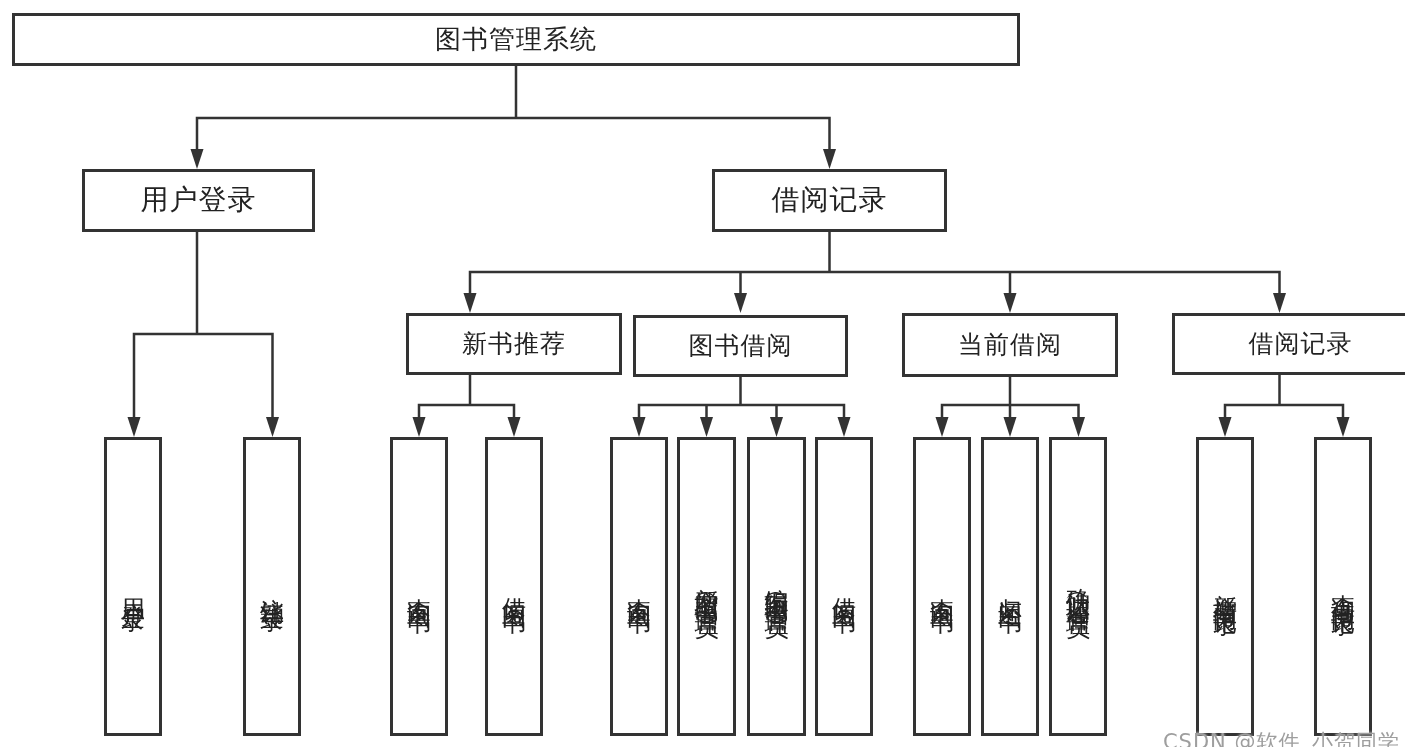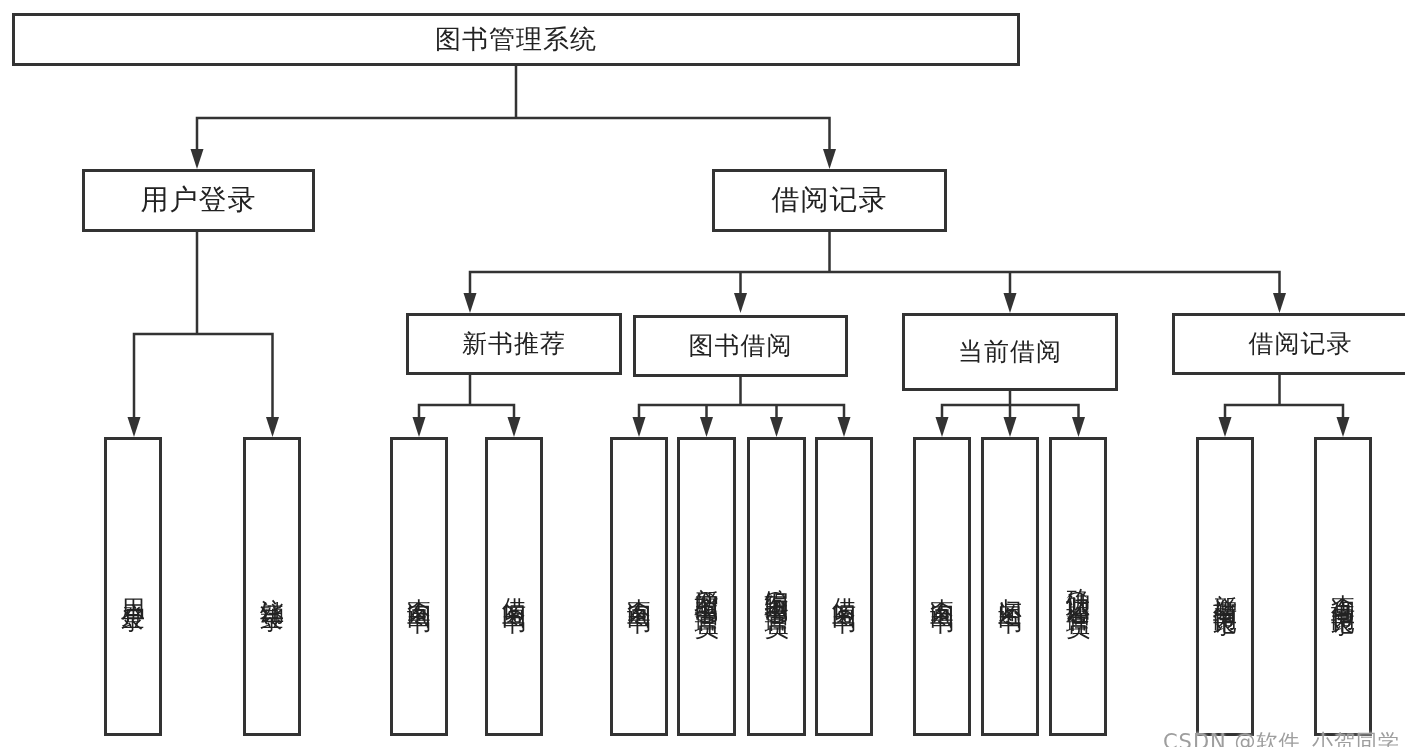--- a/index.html
+++ b/index.html
@@ -95,21 +95,21 @@
     </g>
   </svg>
 
   <div class="box lvl1" style="left:12px; top:13px; width:1008px; height:53px;">图书管理系统</div>
 
   <div class="box lvl2" style="left:82px; top:169px; width:233px; height:63px;">用户登录</div>
   <div class="box lvl2" style="left:712px; top:169px; width:235px; height:63px;">借阅记录</div>
 
   <div class="box lvl3" style="left:362px; top:313px; width:216px; height:62px;margin-left:44px;">新书推荐</div>
   <div class="box lvl3" style="left:633px; top:315px; width:215px; height:62px;">图书借阅</div>
-  <div class="box lvl3" style="left:902px; top:313px; width:216px; height:78px;">当前借阅</div>
+  <div class="box lvl3" style="left:902px; top:313px; width:216px; height:64px;">当前借阅</div>
   <div class="box lvl3" style="left:1172px; top:313px; width:257px; height:62px;">借阅记录</div>
 
   <div class="box leaf" style="left:104px; top:437px; width:58px; height:299px;">用户登录</div>
   <div class="box leaf" style="left:243px; top:437px; width:58px; height:299px;">注销登录</div>
 
   <div class="box leaf" style="left:390px; top:437px; width:58px; height:299px;">查询图书</div>
   <div class="box leaf" style="left:485px; top:437px; width:58px; height:299px;">借阅图书</div>
 
   <div class="box leaf" style="left:610px; top:437px; width:58px; height:299px;">查询图书</div>
   <div class="box leaf" style="left:677px; top:437px; width:59px; height:299px;">新增图书（管理员）</div>

